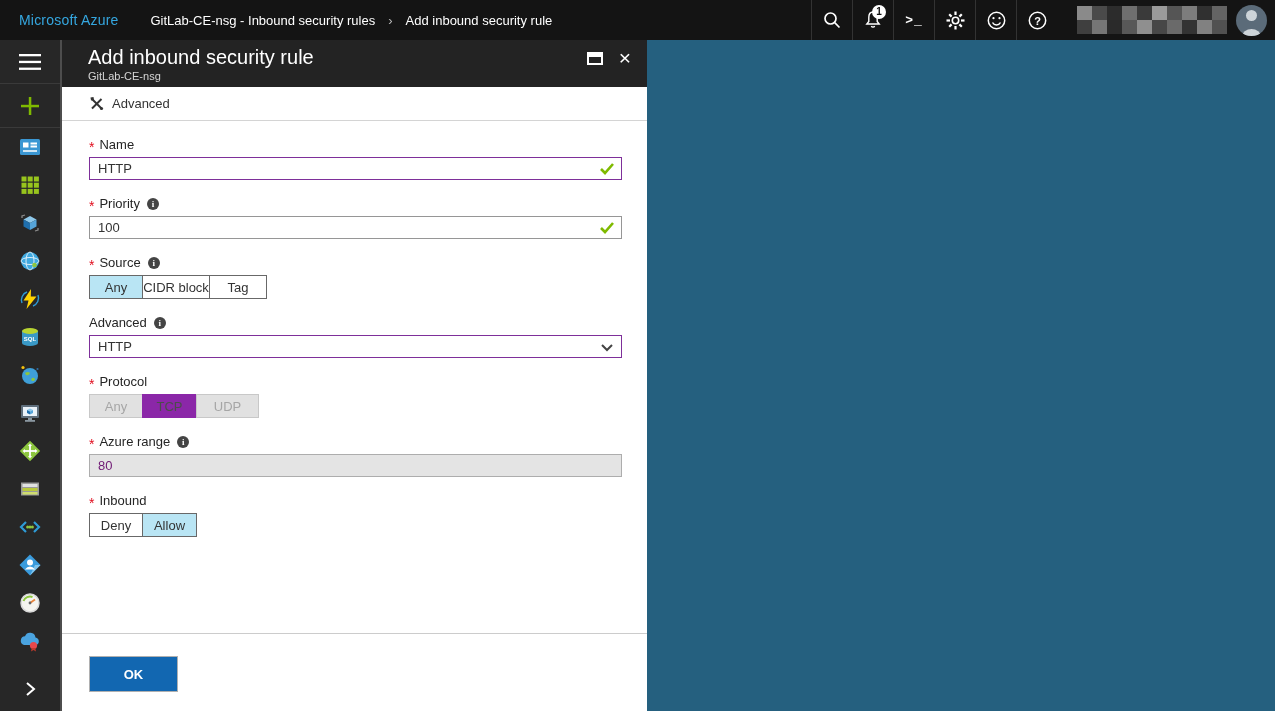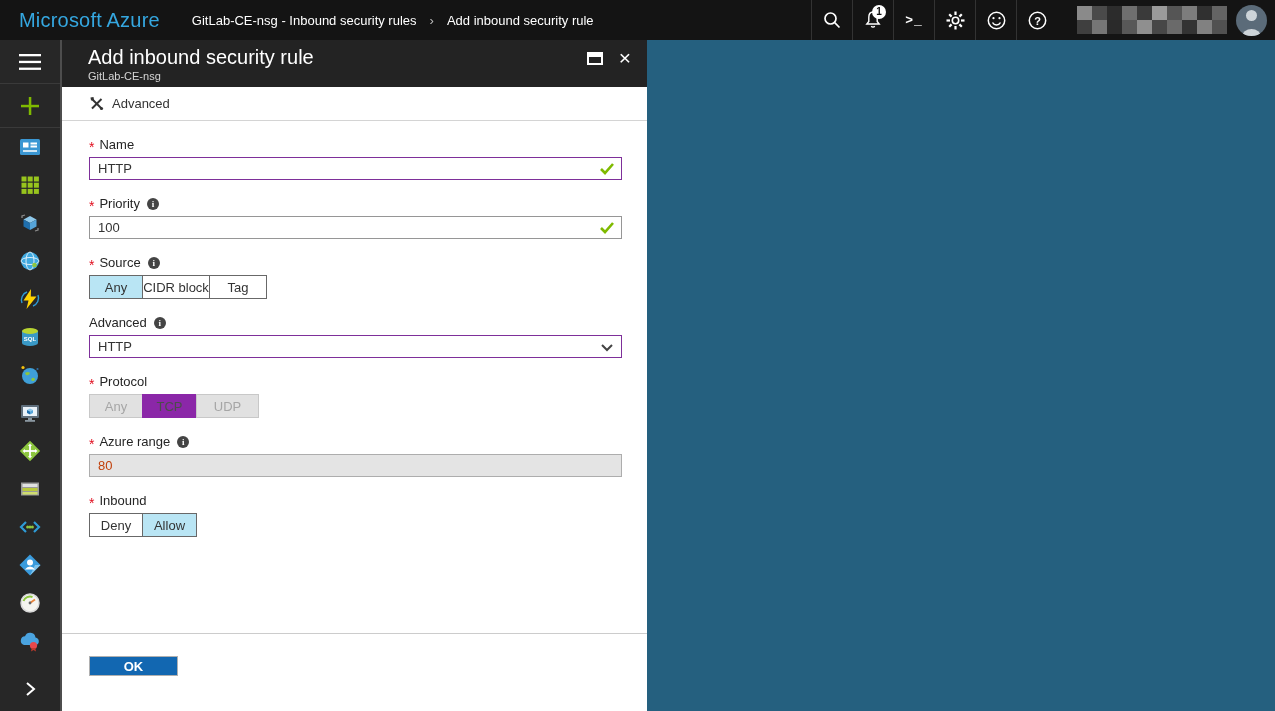--- a/index.html
+++ b/index.html
@@ -1,21 +1,21 @@
 <!DOCTYPE html>
 <html><head>
 <meta charset="utf-8">
 <style>
   * { margin:0; padding:0; box-sizing:border-box; }
   html,body { width:1275px; height:711px; overflow:hidden; }
   body { font-family:"Liberation Sans", sans-serif; background:#fff; position:relative; }
 
   
   .topbar { position:absolute; top:0; left:0; width:1275px; height:40px; background:#141414; display:flex; align-items:center; z-index:30; }
-  .brand { color:#35a7e0; font-size:20px; margin-left:19px; letter-spacing:.2px; white-space:nowrap; cursor:pointer; }
+  .brand { color:#35a7e0; font-size:14px; margin-left:19px; letter-spacing:.2px; white-space:nowrap; cursor:pointer; }
   .crumbs { display:flex; align-items:center; margin-left:32px; font-size:13px; color:#fff; white-space:nowrap; }
   .crumb { cursor:pointer; }
   .crumb-sep { color:#bbb; margin:0 13px; font-size:13px; }
   .tb-right { position:absolute; right:0; top:0; height:40px; display:flex; align-items:center; }
   .tb-cell { width:41px; height:40px; display:flex; align-items:center; justify-content:center; border-left:1px solid #333; cursor:pointer; position:relative; color:#fff; }
   .tb-cell svg { display:block; }
   .badge { position:absolute; top:5px; right:7px; min-width:14px; height:14px; background:#fff; color:#111; border-radius:50%; font-size:10px; font-weight:bold; line-height:14px; text-align:center; }
   .console-glyph { color:#fff; font-size:13px; font-weight:bold; font-family:"Liberation Mono", monospace; letter-spacing:1px; }
   .mosaic { width:150px; height:28px; margin:0 9px 0 20px; display:grid; grid-template-columns:repeat(10,1fr); grid-template-rows:repeat(2,1fr); cursor:pointer; }
   .avatar { width:31px; height:31px; border-radius:50%; background:#5b6b79; margin-right:8px; position:relative; overflow:hidden; cursor:pointer; flex:none; }
@@ -42,35 +42,35 @@
   .panel-toolbar { height:34px; border-bottom:1px solid #d4d4d4; display:flex; align-items:center; padding-left:27px; }
   .adv-btn { display:flex; align-items:center; gap:8px; cursor:pointer; font-size:13px; color:#333; }
 
   .panel-body { padding:2px 23px 0 27px; }
   .field { margin-top:16px; }
   .field-label { display:flex; align-items:center; font-size:13px; color:#252525; height:15px; }
   .req { color:#e00b1c; margin-right:5px; font-size:14px; line-height:10px; padding-top:4px; }
   .info-dot { display:inline-flex; width:12px; height:12px; border-radius:50%; background:#444; color:#fff; font-size:9px; font-weight:bold; align-items:center; justify-content:center; margin-left:7px; cursor:pointer; font-family:"Liberation Serif", serif; }
   .tbox { position:relative; margin-top:5px; width:533px; height:23px; border:1px solid #969696; background:#fff; display:flex; align-items:center; padding:0 24px 0 8px; font-size:13px; color:#333; }
   .tbox.focus { border:1px solid #7e2f9a; }
-  .tbox.disabled { background:#e4e4e4; border-color:#adadad; color:#c2410c; }
+  .tbox.disabled { background:#e4e4e4; border-color:#adadad; color:#701a75; }
   .tbox .check { position:absolute; right:6px; top:4px; }
   .selbox { position:relative; margin-top:5px; width:533px; height:23px; border:1px solid #7e2f9a; background:#fff; display:flex; align-items:center; padding:0 24px 0 8px; font-size:13px; color:#333; cursor:pointer; }
   .selbox .chev { position:absolute; right:8px; top:8px; }
 
   .toggle-row { display:flex; margin-top:5px; }
   .tg { height:24px; border:1px solid #686868; background:#fff; color:#333; font-size:13px; display:flex; align-items:center; justify-content:center; cursor:pointer; margin-left:-1px; }
   .tg:first-child { margin-left:0; }
   .tg.sel { background:#b9e5f4; }
   .tg-dis { height:24px; border:1px solid #c8c8c8; background:#e1e1e1; color:#a6a6a6; font-size:13px; display:flex; align-items:center; justify-content:center; margin-left:-1px; cursor:default; }
   .tg-dis:first-child { margin-left:0; }
   .tg-dis.sel { background:#8b27a8; color:#4c4c4c; border-color:#8b27a8; }
 
   .panel-footer { position:absolute; left:0; right:0; bottom:0; height:78px; background:#fff; border-top:1px solid #ccc; }
-  .ok-btn { margin:22px 0 0 27px; width:89px; height:20px; background:#1267b1; color:#fff; font-size:13px; font-weight:bold; border:1px solid #b0b0b0; display:flex; align-items:center; justify-content:center; cursor:pointer; font-family:"Liberation Sans", sans-serif; }
+  .ok-btn { margin:22px 0 0 27px; width:89px; height:36px; background:#1267b1; color:#fff; font-size:13px; font-weight:bold; border:1px solid #b0b0b0; display:flex; align-items:center; justify-content:center; cursor:pointer; font-family:"Liberation Sans", sans-serif; }
 </style>
 </head>
 <body>
 
 <div class="topbar">
   <div class="brand">Microsoft Azure</div>
   <div class="crumbs">
     <span class="crumb">GitLab-CE-nsg - Inbound security rules</span>
     <span class="crumb-sep">›</span>
     <span class="crumb">Add inbound security rule</span>

